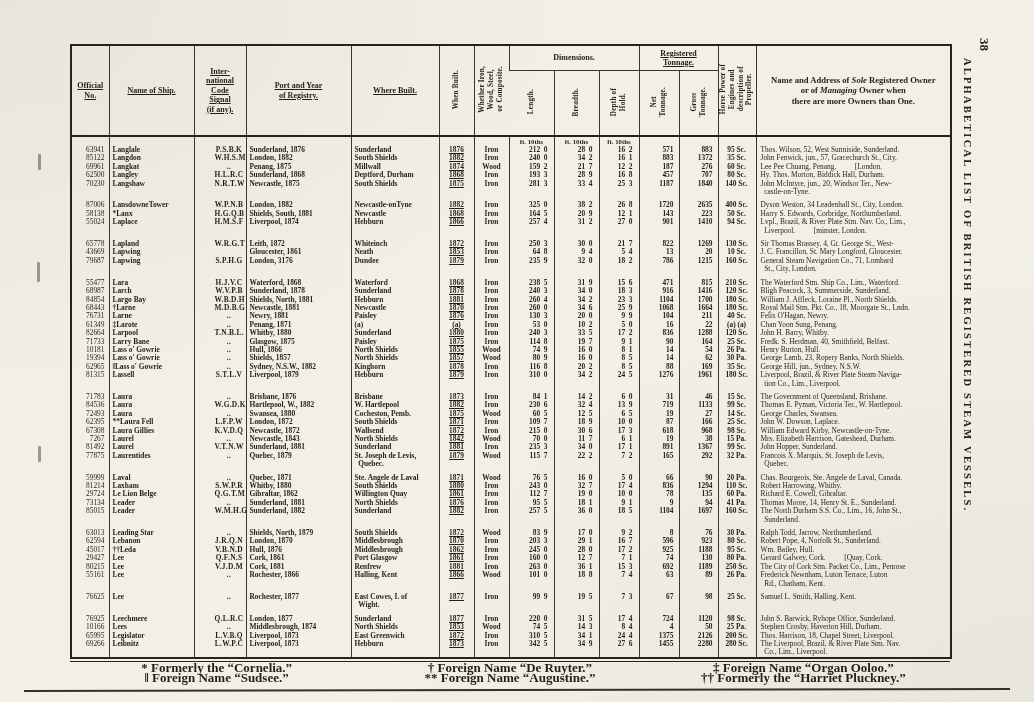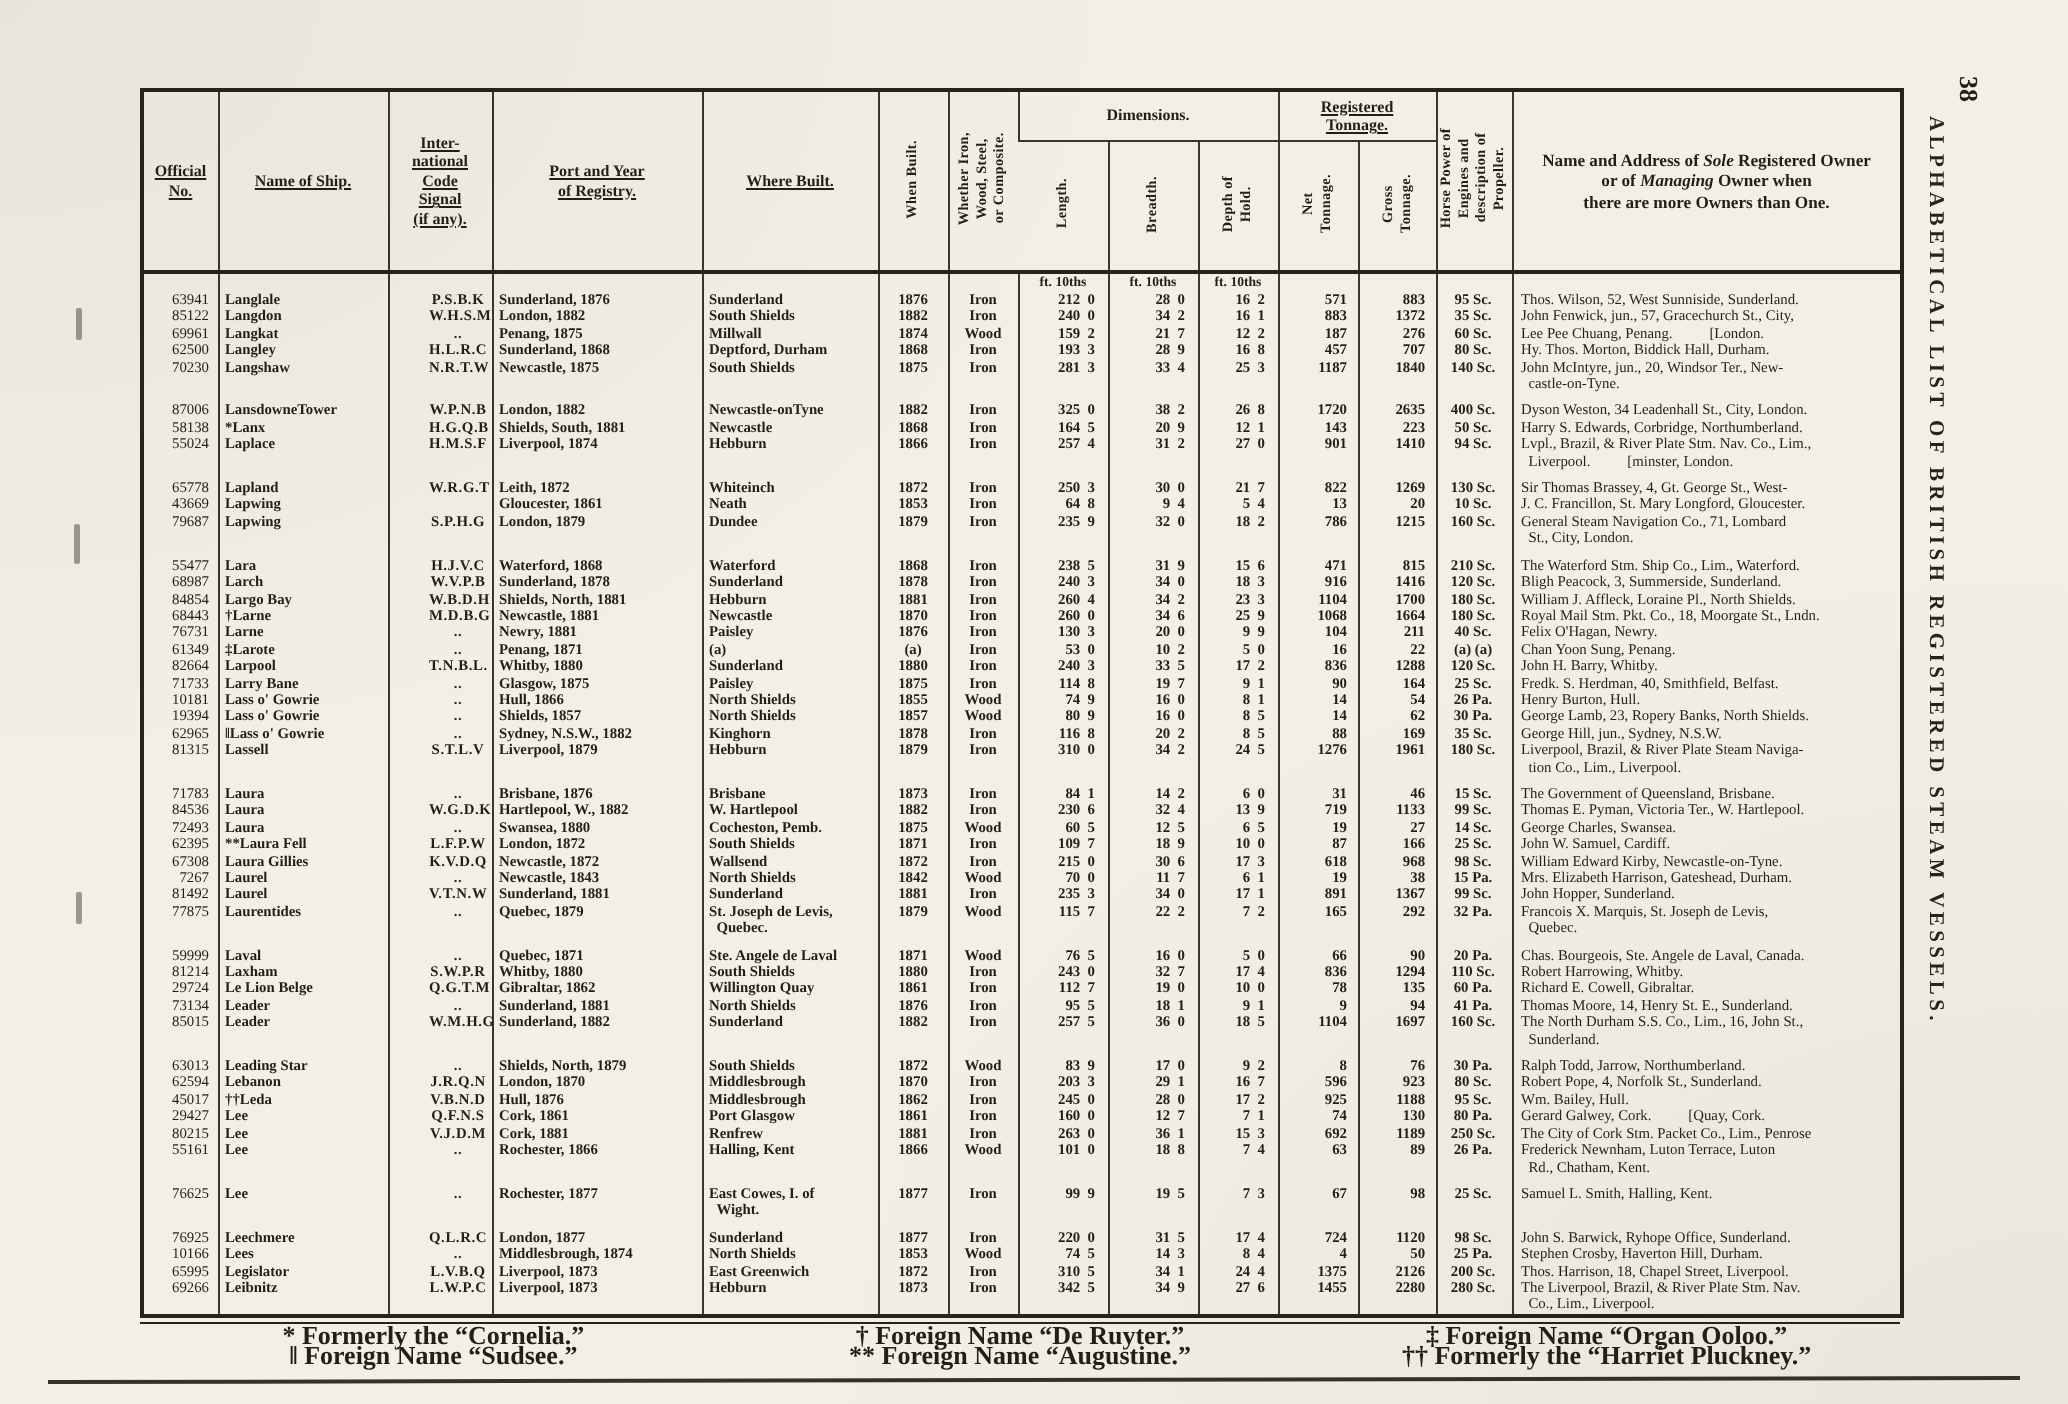--- a/index.html
+++ b/index.html
@@ -35,21 +35,21 @@
     font-size:7.4px;line-height:8.4px;font-weight:bold;
     vertical-align:top;padding:0 2px;white-space:pre-wrap;
   }
   tr.ft-row td{border-top:2px solid #26231d;font-size:6.8px;line-height:9px;text-align:center;font-weight:bold;height:9px;}
   tr.spacer td{height:5px;}
   td.col-no{text-align:right;padding-right:4px;font-weight:normal;}
   td.col-name{padding-left:3px;}
   td.col-code{text-align:center;letter-spacing:0.3px;padding-left:20px;}
   td.col-port{padding-left:3px;}
   td.col-where{padding-left:3px;}
-  td.col-when{text-align:center;}
+  td.col-when{text-align:center;text-decoration:underline;}
   td.col-mat{text-align:center;}
   td.col-len,td.col-bre,td.col-dep{text-align:right;padding-right:6px;}
   td.col-net,td.col-gro{text-align:right;padding-right:5px;}
   td.col-hp{text-align:center;padding-right:3px;}
   td.col-owner{padding-left:4px;font-weight:normal;}
   .bottom-rule{position:absolute;left:0;top:100%;width:880px;height:1px;background:#26231d;margin-top:2px;}
   .side-title{
     position:absolute;left:962px;top:58px;height:580px;
     writing-mode:vertical-rl;
     font-size:10.5px;font-weight:bold;letter-spacing:2.2px;color:#26231d;
@@ -360,21 +360,21 @@
             <td class="col-dep">5  4</td>
             <td class="col-net">13</td>
             <td class="col-gro">20</td>
             <td class="col-hp">10 Sc.</td>
             <td class="col-owner">J. C. Francillon, St. Mary Longford, Gloucester.</td>
           </tr>
           <tr>
             <td class="col-no">79687</td>
             <td class="col-name">Lapwing</td>
             <td class="col-code">S.P.H.G</td>
-            <td class="col-port">London, 1879</td>
+            <td class="col-port">London, 3176</td>
             <td class="col-where">Dundee</td>
             <td class="col-when">1879</td>
             <td class="col-mat">Iron</td>
             <td class="col-len">235  9</td>
             <td class="col-bre">32  0</td>
             <td class="col-dep">18  2</td>
             <td class="col-net">786</td>
             <td class="col-gro">1215</td>
             <td class="col-hp">160 Sc.</td>
             <td class="col-owner">General Steam Navigation Co., 71, Lombard
@@ -660,21 +660,21 @@
             <td class="col-port">London, 1872</td>
             <td class="col-where">South Shields</td>
             <td class="col-when">1871</td>
             <td class="col-mat">Iron</td>
             <td class="col-len">109  7</td>
             <td class="col-bre">18  9</td>
             <td class="col-dep">10  0</td>
             <td class="col-net">87</td>
             <td class="col-gro">166</td>
             <td class="col-hp">25 Sc.</td>
-            <td class="col-owner">John W. Samuel, Cardiff.</td>
+            <td class="col-owner">John W. Dowson, Laplace.</td>
           </tr>
           <tr>
             <td class="col-no">67308</td>
             <td class="col-name">Laura Gillies</td>
             <td class="col-code">K.V.D.Q</td>
             <td class="col-port">Newcastle, 1872</td>
             <td class="col-where">Wallsend</td>
             <td class="col-when">1872</td>
             <td class="col-mat">Iron</td>
             <td class="col-len">215  0</td>

